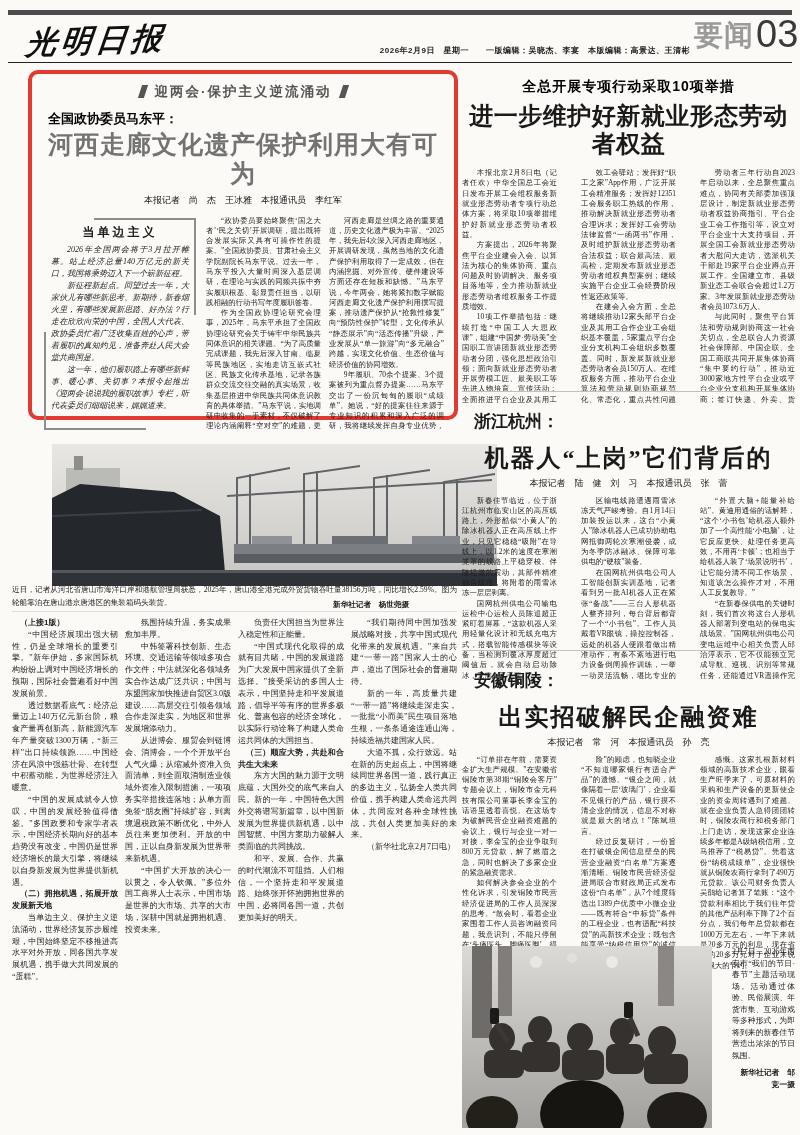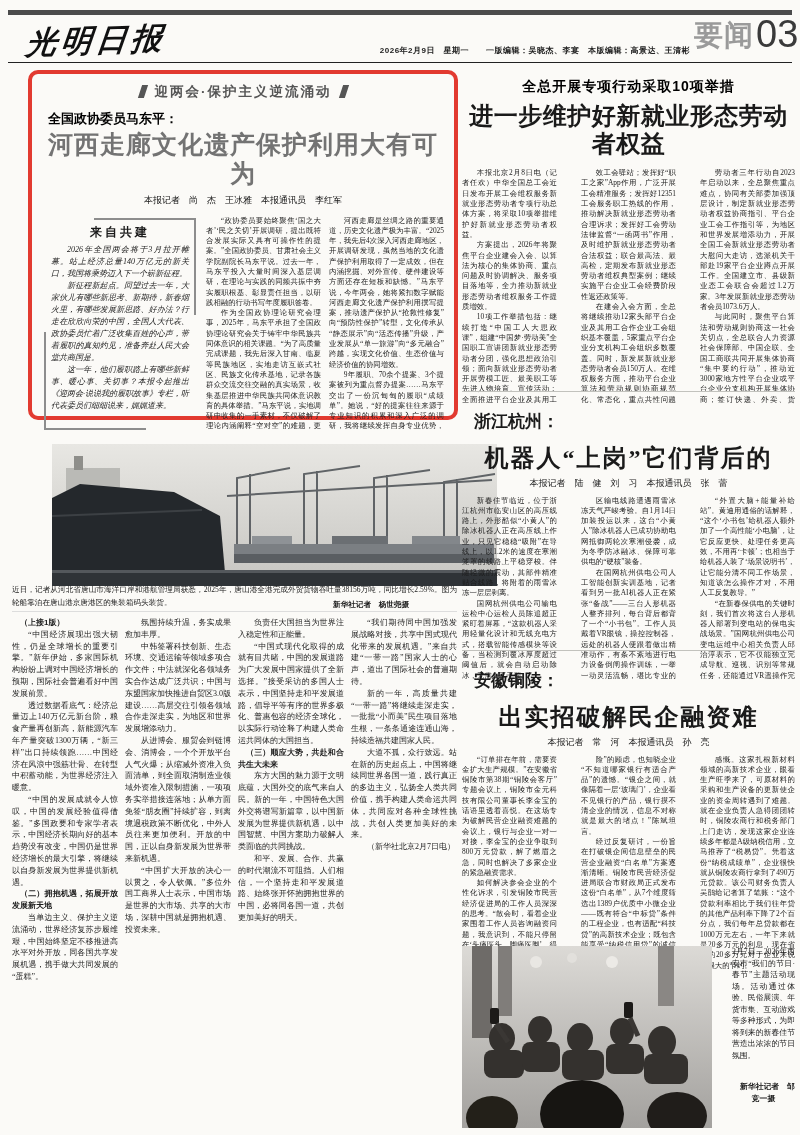--- a/index.html
+++ b/index.html
@@ -62,21 +62,21 @@
   .a2{top:398px;} .a3{top:657px;}
   .art h2.mid{margin:2px 0 4px;text-align:center;font-size:24px;font-weight:900;letter-spacing:2px;line-height:1.15;}
   .art .byline{text-align:center;font-size:9px;margin:0 0 6px;}
   .a2 .cols .col{height:185px;}
   .a3 .cols .col{height:216px;}
   
   .photo2-block{position:absolute;left:462px;top:946px;width:333px;height:182px;display:flex;gap:20px;}
   .photo2{flex:0 0 250px;background:#c5c3bf;}
   .photo2 svg{display:block;width:100%;height:100%;}
   .caption2{flex:1;font-size:7.8px;line-height:11.5px;text-align:justify;}
-  .caption2 .credit{display:block;font-weight:700;text-indent:1em;margin-top:20px;text-align:center;}
+  .caption2 .credit{display:block;font-weight:700;text-indent:1em;margin-top:6px;text-align:right;}
 </style>
 </head>
 <body>
 
 <div class="page">
 
   <div class="topbar"></div>
 
   <header>
     <div class="logo">光明日报</div>
@@ -86,21 +86,21 @@
     <div class="head-rule"></div>
   </header>
 
   <section class="lead-box">
     <div class="banner"><span class="bar"></span><span>迎两会·保护主义逆流涌动</span><span class="bar"></span></div>
     <div class="lead-kicker">全国政协委员马东平：</div>
     <h1 class="lead-headline">河西走廊文化遗产保护利用大有可为</h1>
     <div class="lead-byline">本报记者　尚　杰　王冰雅　本报通讯员　李红军</div>
     <div class="lead-row">
       <div class="intro">
-        <h3>来自共建</h3>
+        <h3>当单边主义</h3>
         <div>
             <p>2026年全国两会将于3月拉开帷幕。站上经济总量140万亿元的新关口，我国将乘势迈入下一个崭新征程。</p>
             <p>新征程新起点。回望过去一年，大家伙儿有哪些新思考、新期待，新春烟火里，有哪些发展新思路、好办法？行走在欣欣向荣的中国，全国人大代表、政协委员忙着广泛收集百姓的心声，带着履职的真知灼见，准备奔赴人民大会堂共商国是。</p>
             <p>这一年，他们履职路上有哪些新鲜事、暖心事、关切事？本报今起推出《迎两会·说说我的履职故事》专栏，听代表委员们细细说来，娓娓道来。</p>
           </div>
       </div>
       <div class="col">
           <p>“政协委员要始终聚焦‘国之大者’‘民之关切’开展调研，提出既符合发展实际又具有可操作性的提案。”全国政协委员、甘肃社会主义学院副院长马东平说。过去一年，马东平投入大量时间深入基层调研，在理论与实践的同频共振中夯实履职根基、彰显责任担当，以研践相融的行动书写年度履职答卷。</p>
           <p>作为全国政协理论研究会理事，2025年，马东平承担了全国政协理论研究会关于铸牢中华民族共同体意识的相关课题。“为了高质量完成课题，我先后深入甘南、临夏等民族地区，实地走访互嵌式社区、民族文化传承基地，记录各族群众交流交往交融的真实场景，收集基层推进中华民族共同体意识教育的具体举措。”马东平说，实地调研中收集的一手素材，不仅破解了理论内涵阐释“空对空”的难题，更让实践路径的归纳有了具象支撑，让理论研究真正能接“地气”、有“烟火气”。</p>
         </div>
@@ -184,21 +184,21 @@
       <div class="col">
           <p>本报北京2月8日电（记者任欢）中华全国总工会近日发布开展工会维权服务新就业形态劳动者专项行动总体方案，将采取10项举措维护好新就业形态劳动者权益。</p>
           <p>方案提出，2026年将聚焦平台企业建会入会、以算法为核心的集体协商、重点问题及时协调解决、服务项目落地等，全力推动新就业形态劳动者维权服务工作提质增效。</p>
           <p>10项工作举措包括：继续打造“中国工人大思政课”，组建“中国梦·劳动美”全国职工宣讲团新就业形态劳动者分团，强化思想政治引领；面向新就业形态劳动者开展劳模工匠、最美职工等先进人物培育、宣传活动；全面推进平台企业及其用工合作企业建立工会，推动新就业形态劳动者加入工会；制定下发平台算法和劳动规则协商指引，推动平台企业及其用工合作企业开展协商；提质增</p>
         </div>
       <div class="col">
           <p>效工会驿站；发挥好“职工之家”App作用，广泛开展工会精准服务；发挥好12351工会服务职工热线的作用，推动解决新就业形态劳动者合理诉求；发挥好工会劳动法律监督“一函两书”作用，及时维护新就业形态劳动者合法权益；联合最高法、最高检，定期发布新就业形态劳动者维权典型案例；继续实施平台企业工会经费阶段性返还政策等。</p>
           <p>在建会入会方面，全总将继续推动12家头部平台企业及其用工合作企业工会组织基本覆盖，5家重点平台企业分支机构工会组织多数覆盖。同时，新发展新就业形态劳动者会员150万人。在维权服务方面，推动平台企业算法和劳动规则协商规范化、常态化，重点共性问题得到协商解决。此外，实现“工会爱心餐”发放约1500万份，“工会暖新礼包”发放约50万份，工会移动体检服务约30万人。</p>
         </div>
       <div class="col">
-          <p>劳动者三年行动自2023年启动以来，全总聚焦重点难点，协同有关部委加强顶层设计，制定新就业形态劳动者权益协商指引、平台企业工会工作指引等，为地区和世界发展增添动力，开展全国工会新就业形态劳动者大慰问大走访，选派机关干部赴19家平台企业蹲点开展工作。全国建立市、县级新业态工会联合会超过1.2万家。3年发展新就业形态劳动者会员1073.6万人。</p>
+          <p>劳动者三年行动自2023年启动以来，全总聚焦重点难点，协同有关部委加强顶层设计，制定新就业形态劳动者权益协商指引、平台企业工会工作指引等，设立对平台企业十大支持项目，开展全国工会新就业形态劳动者大慰问大走访，选派机关干部赴19家平台企业蹲点开展工作。全国建立市、县级新业态工会联合会超过1.2万家。3年发展新就业形态劳动者会员1073.6万人。</p>
           <p>与此同时，聚焦平台算法和劳动规则协商这一社会关切点，全总联合人力资源社会保障部、中国企联、全国工商联共同开展集体协商“集中要约行动”，推动近3000家地方性平台企业或平台企业分支机构开展集体协商；签订快递、外卖、货运、网约车等行业（区域）集体合同3576份，覆盖平台及其用工合作企业1.32万家，其中头部快递企业全网集体协商制度建制率和全网集体合同签订率100%。</p>
         </div>
     </div>
   </section>
 
   <div class="divider d1"></div>
 
   <section class="art a2">
     <p class="place-label">浙江杭州：</p>
     <h2 class="mid">机器人“上岗”它们背后的</h2>

